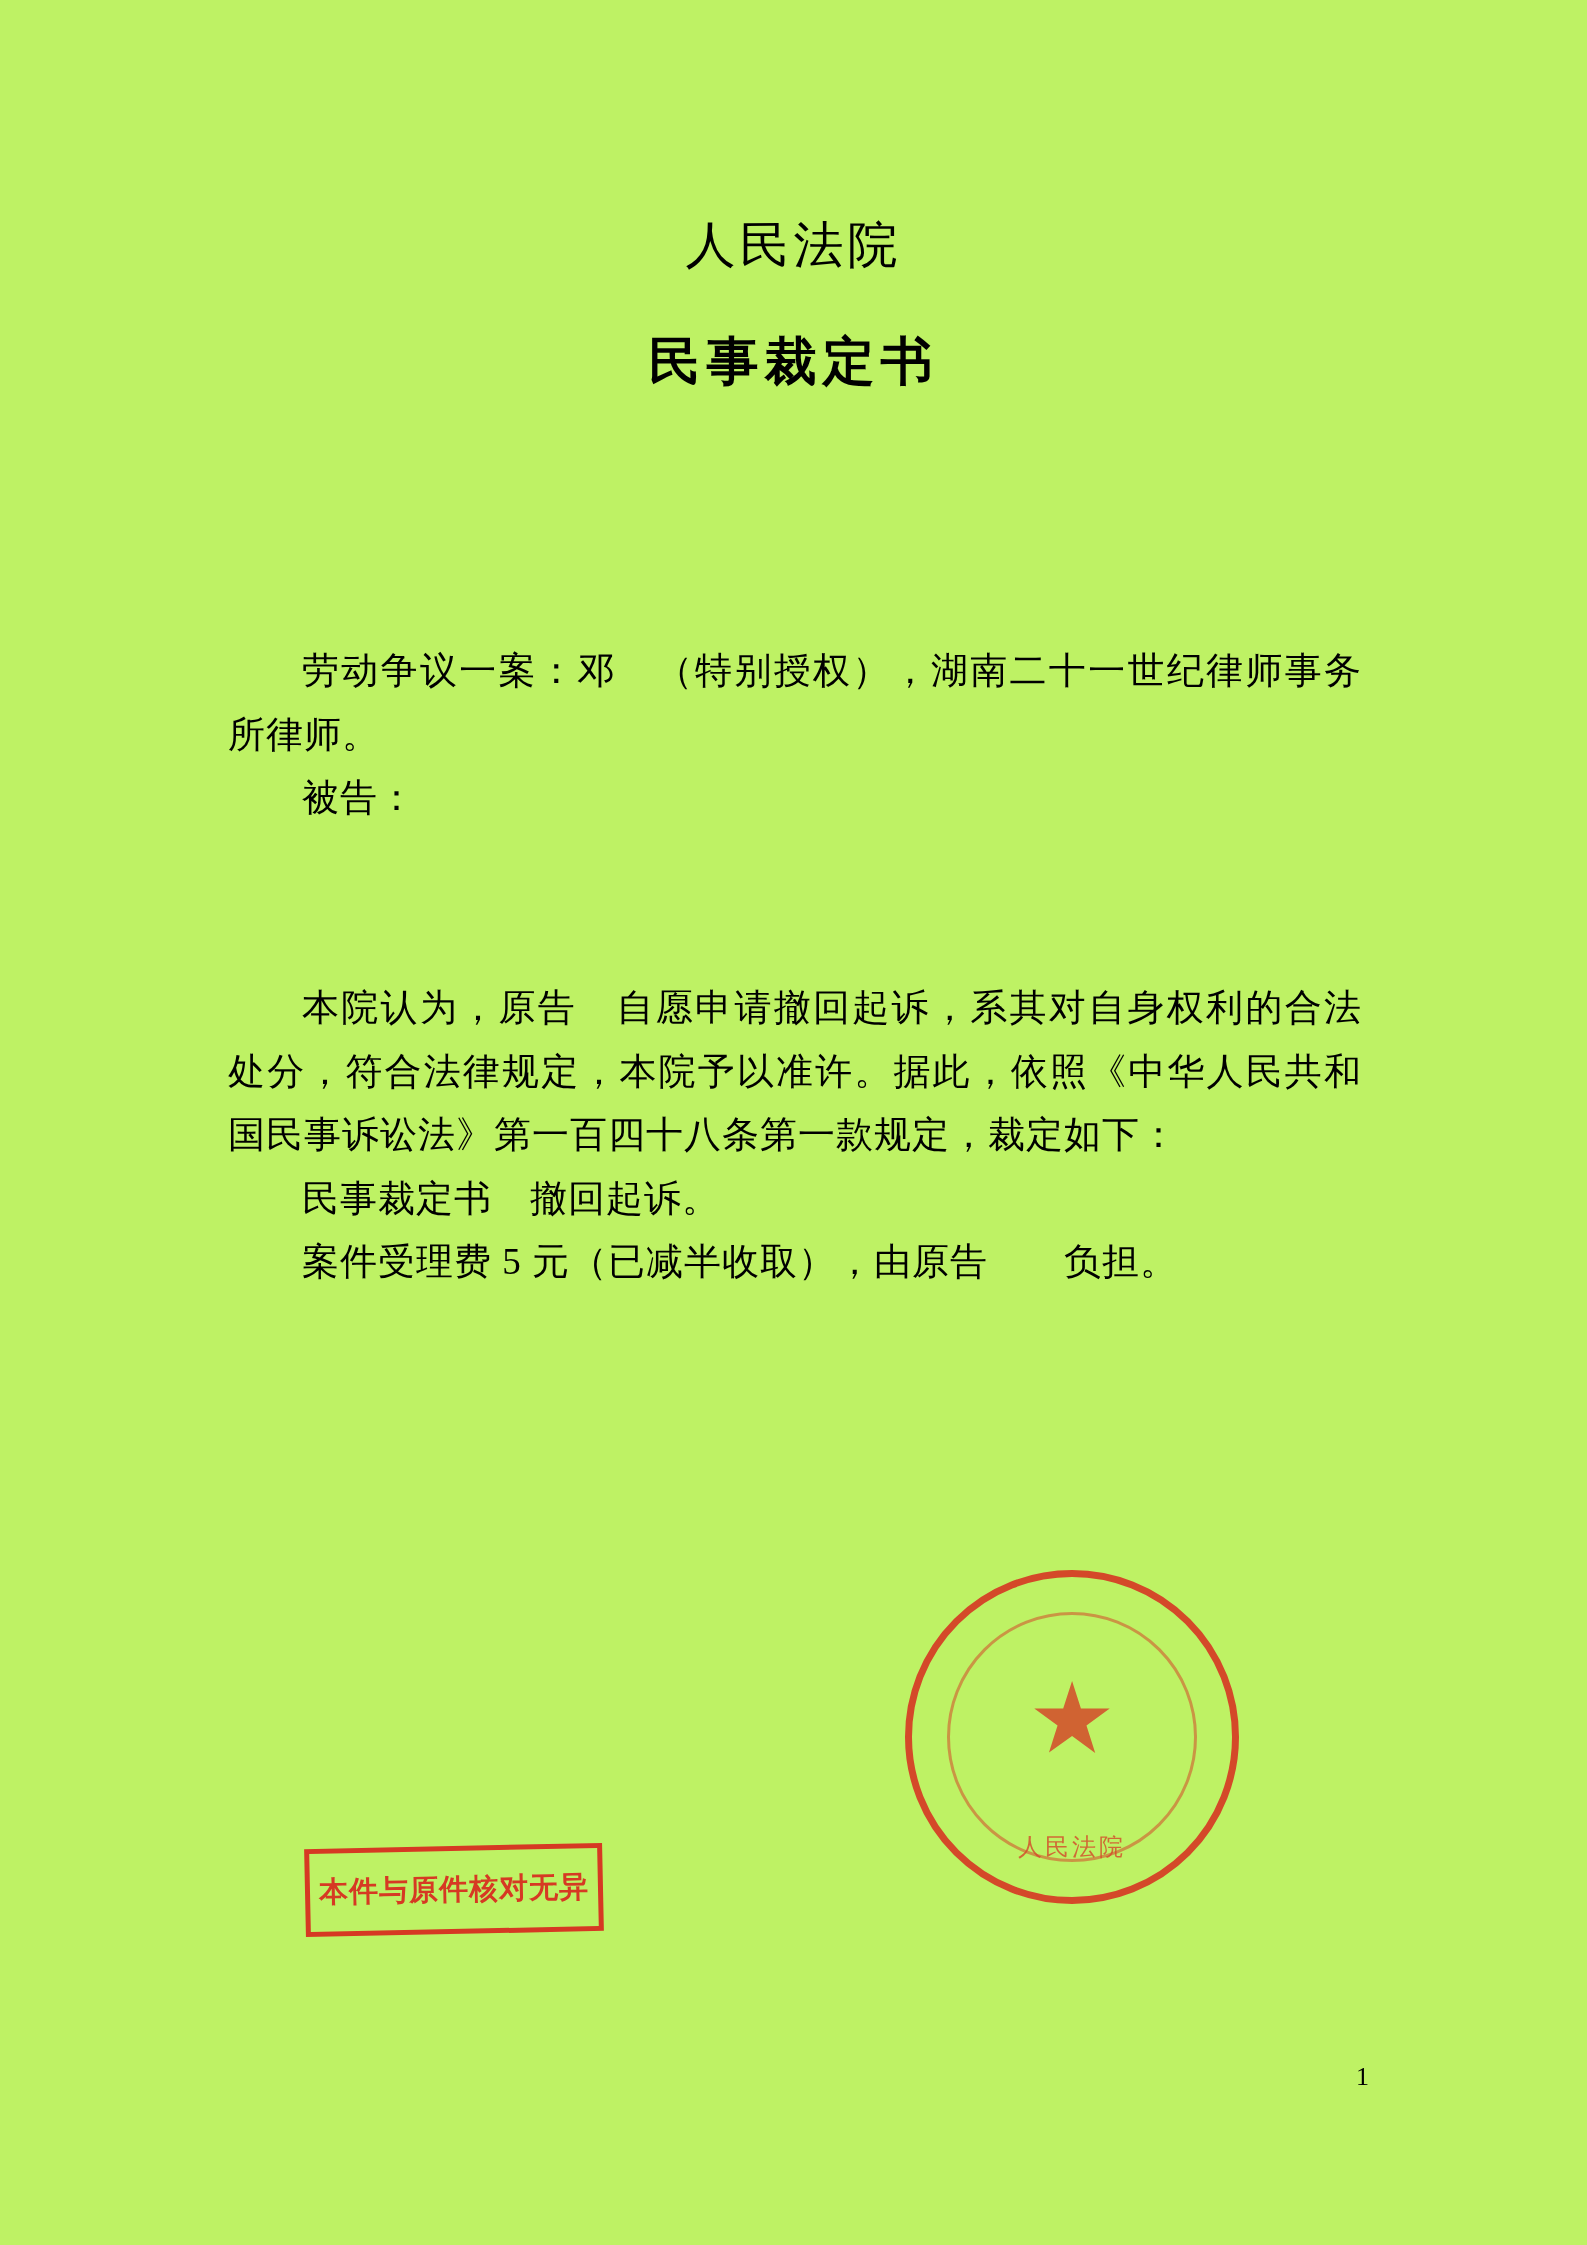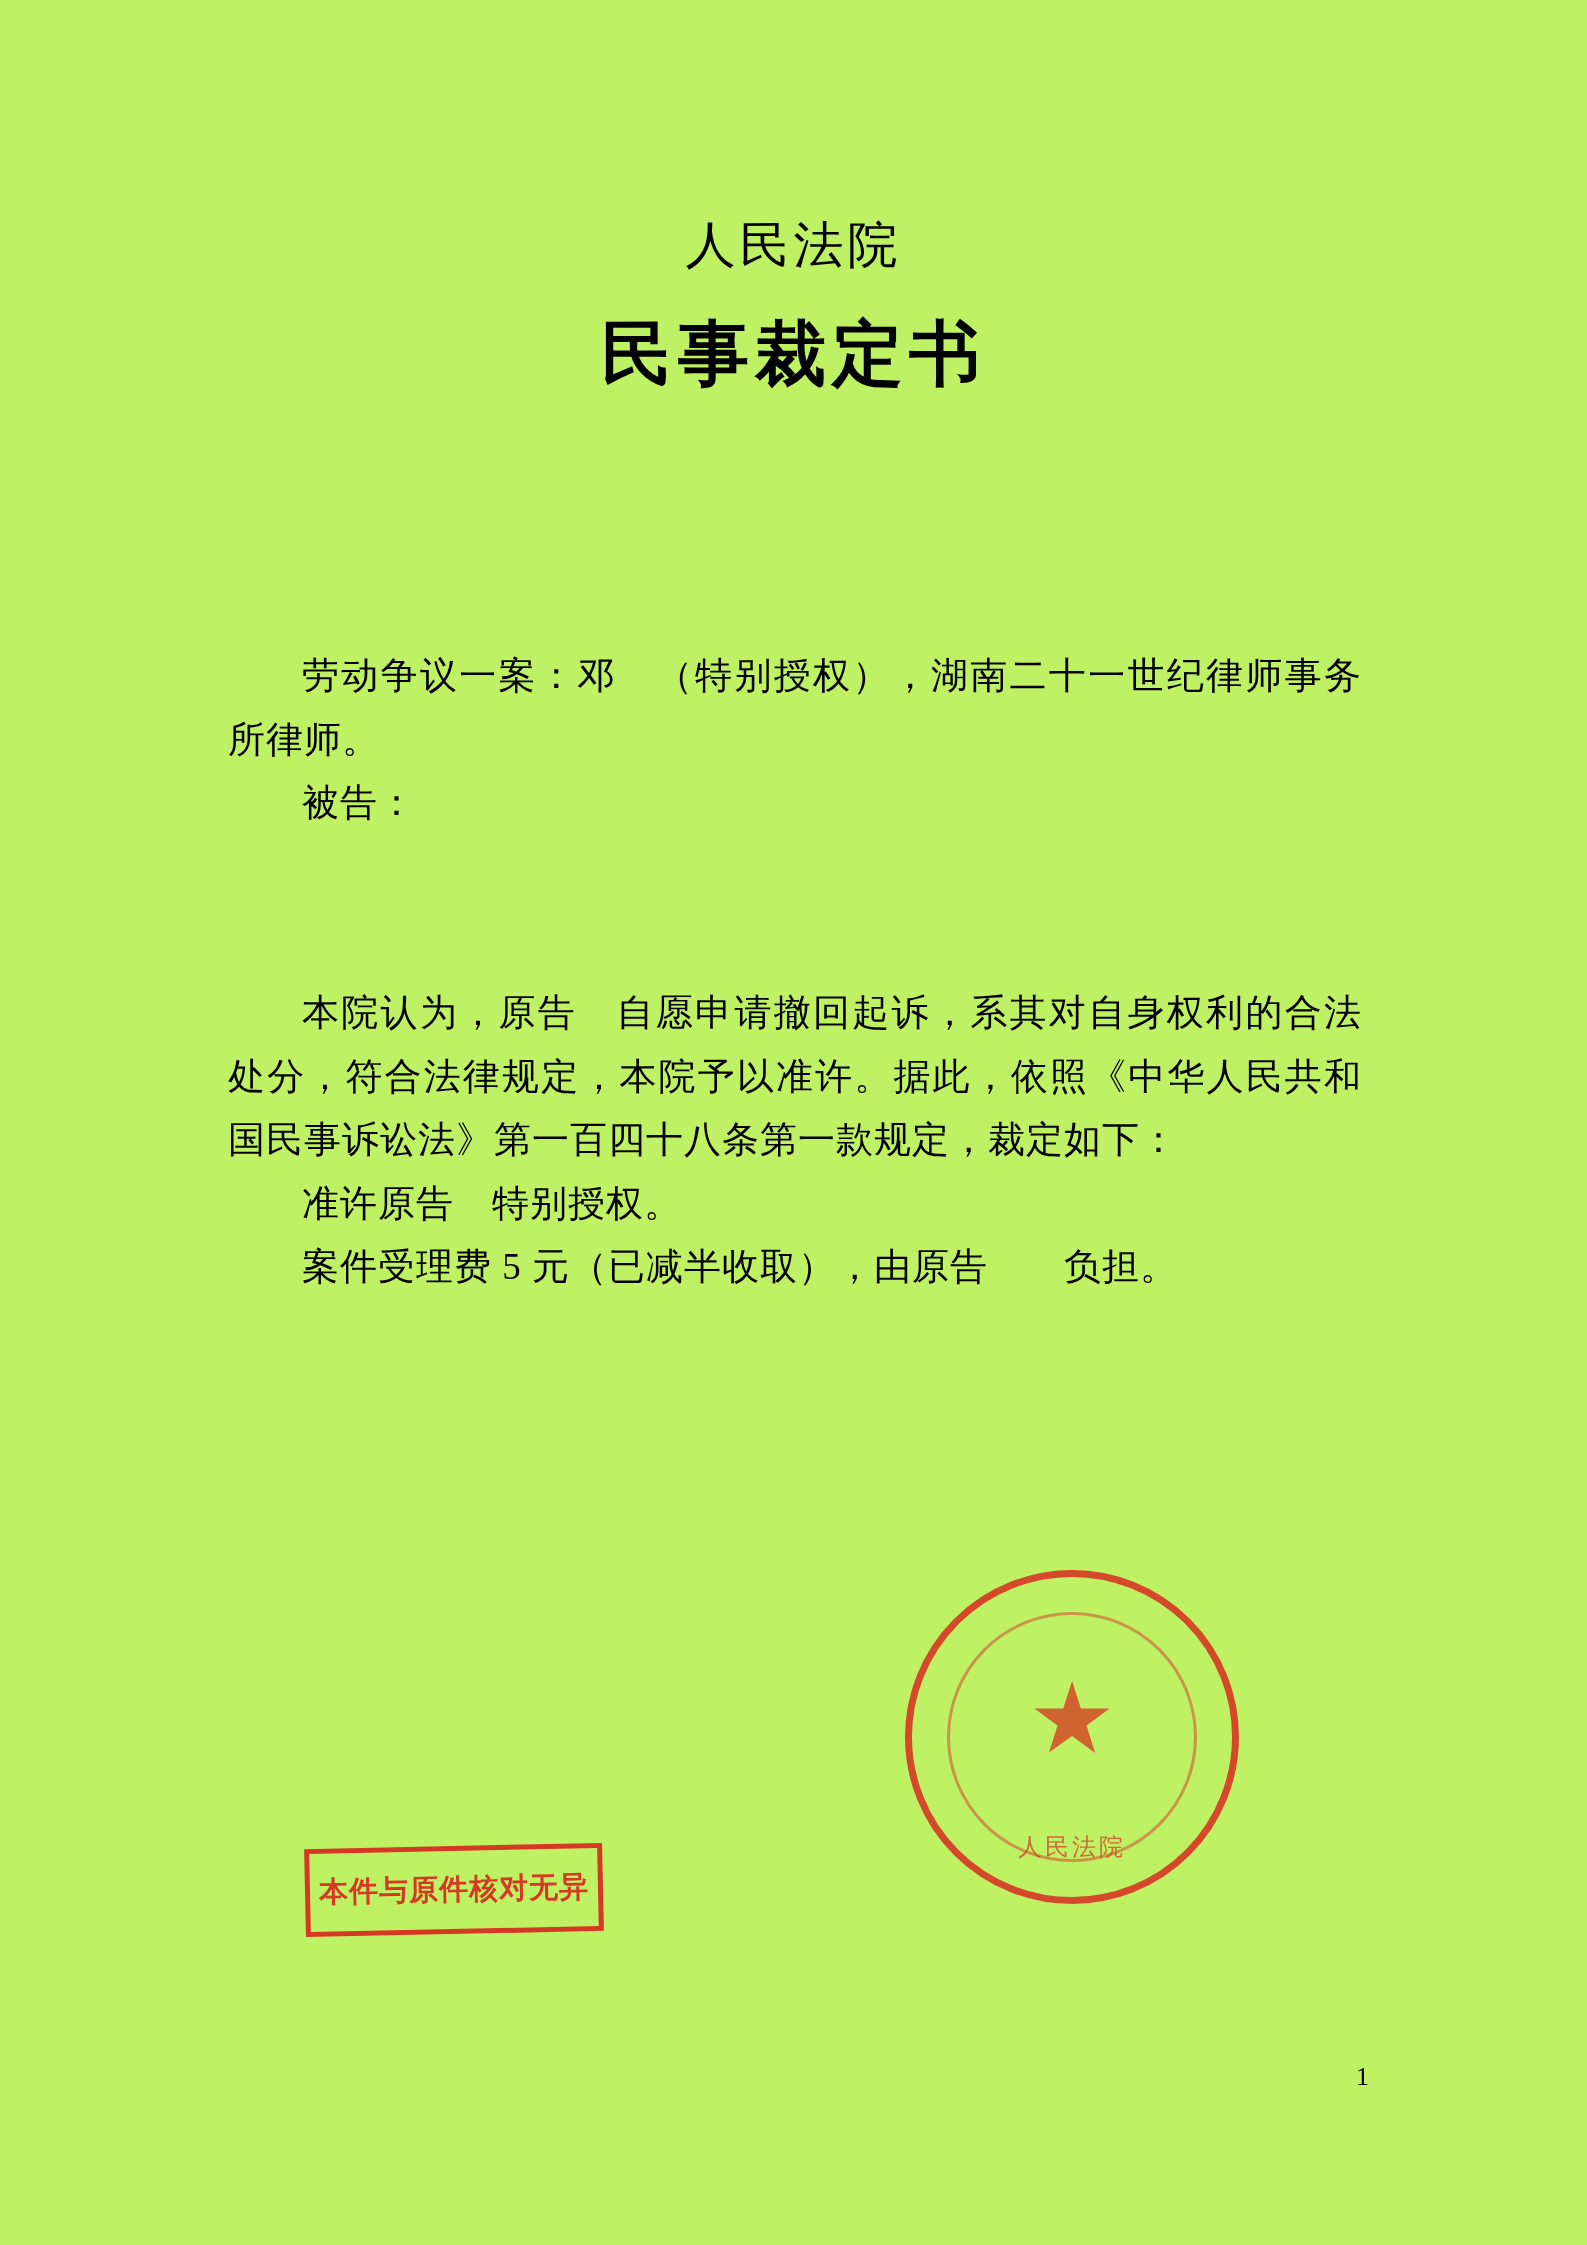--- a/index.html
+++ b/index.html
@@ -24,24 +24,24 @@
   
   .court-name {
     text-align: center;
     font-size: 50px;
     letter-spacing: 4px;
     margin-top: 212px;
     font-weight: 400;
   }
   .doc-title {
     text-align: center;
-    font-size: 71px;
+    font-size: 52px;
     font-weight: bold;
     letter-spacing: 6px;
-    margin-top: 28px;
+    margin-top: 48px;
   }
 
   
   .body-block {
     margin: 0 225px 0 228px;
     font-size: 37px;
     line-height: 1.72;
     text-align: justify;
     letter-spacing: 1px;
   }
@@ -170,21 +170,21 @@
 
     <p class="para">劳动争议一案：邓　（特别授权），湖南二十一世纪律师事务所律师。</p>
 
     <p class="para">被告：</p>
 
     <div class="gap-xl"></div>
 
 
     <p class="para">本院认为，原告　自愿申请撤回起诉，系其对自身权利的合法处分，符合法律规定，本院予以准许。据此，依照《中华人民共和国民事诉讼法》第一百四十八条第一款规定，裁定如下：</p>
 
-    <p class="para">准许原告　特别授权。</p>
+    <p class="para">民事裁定书　撤回起诉。</p>
 
     <p class="para">案件受理费 5 元（已减半收取），由原告　　负担。</p>
   </div>
 
 
   <div class="round-seal">
     <div class="seal-star">★</div>
     <div class="seal-bottom-text">人民法院</div>
   </div>
 

